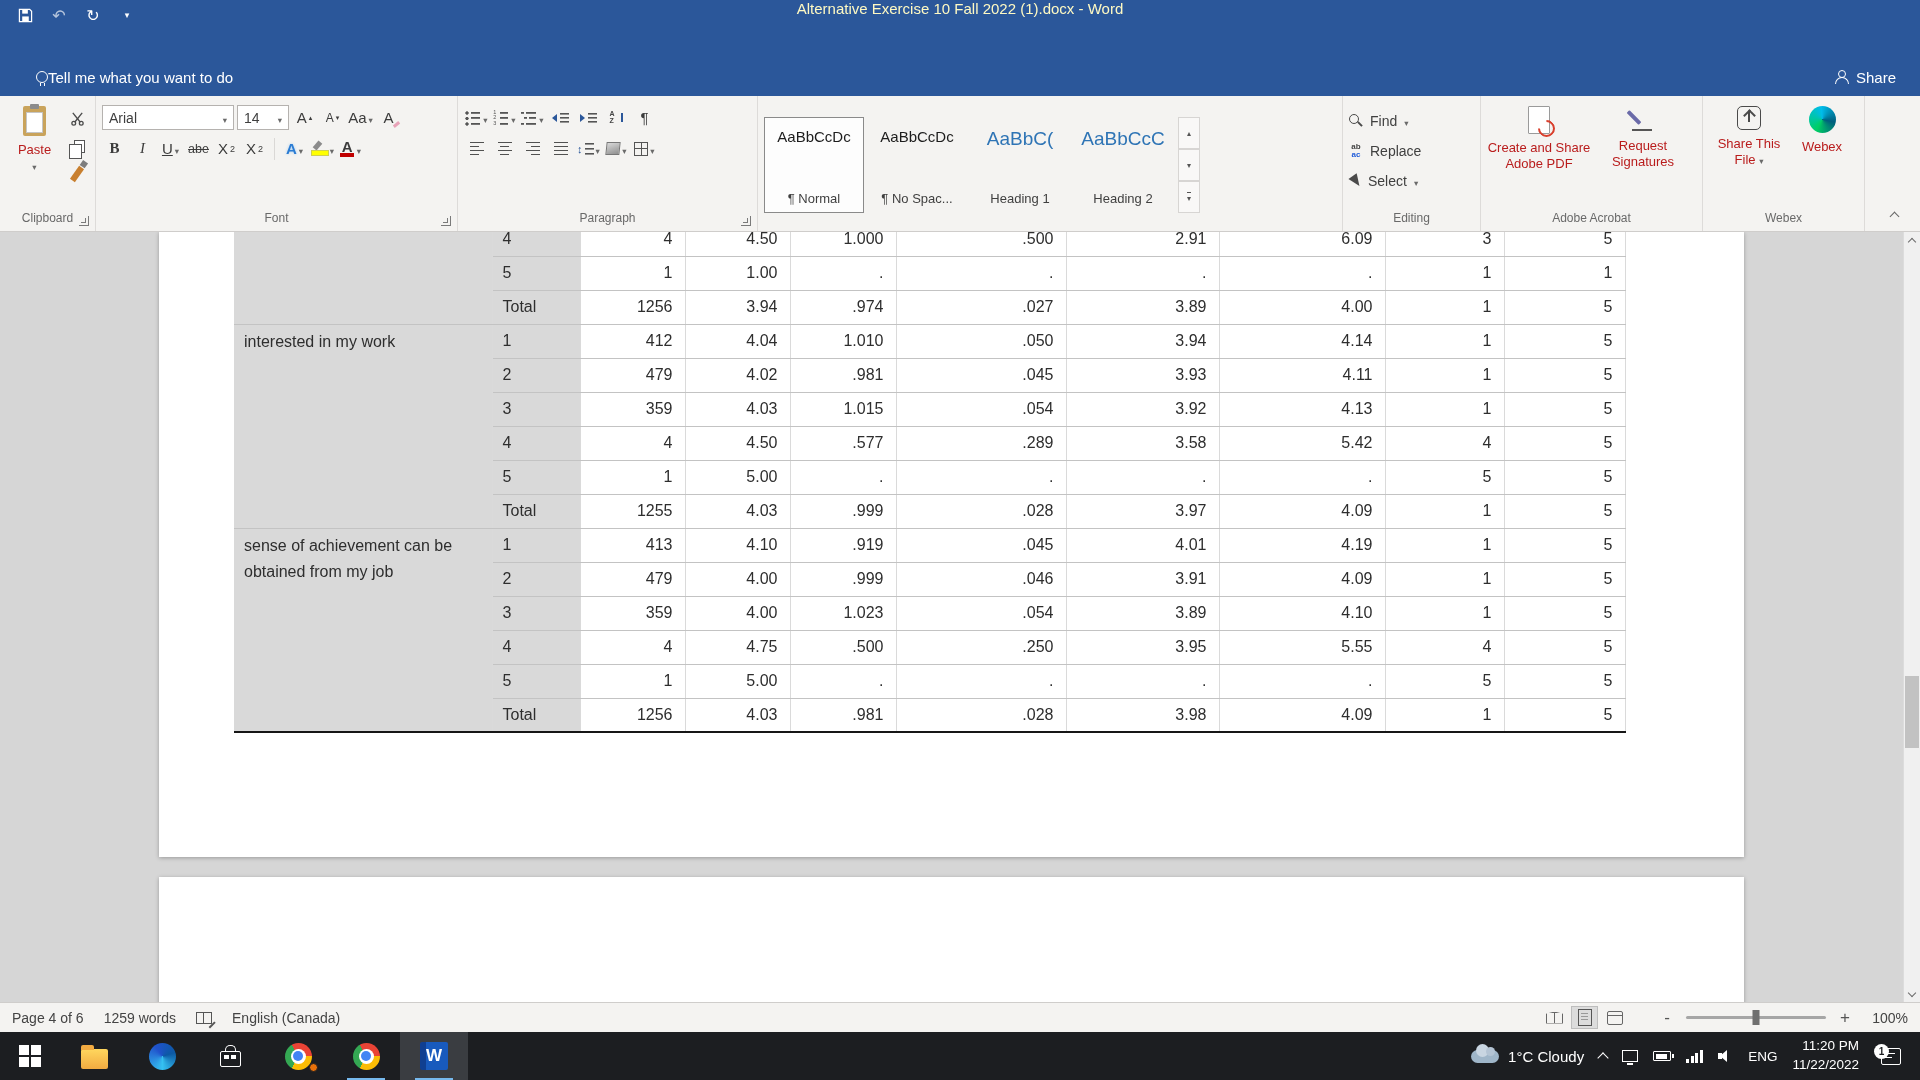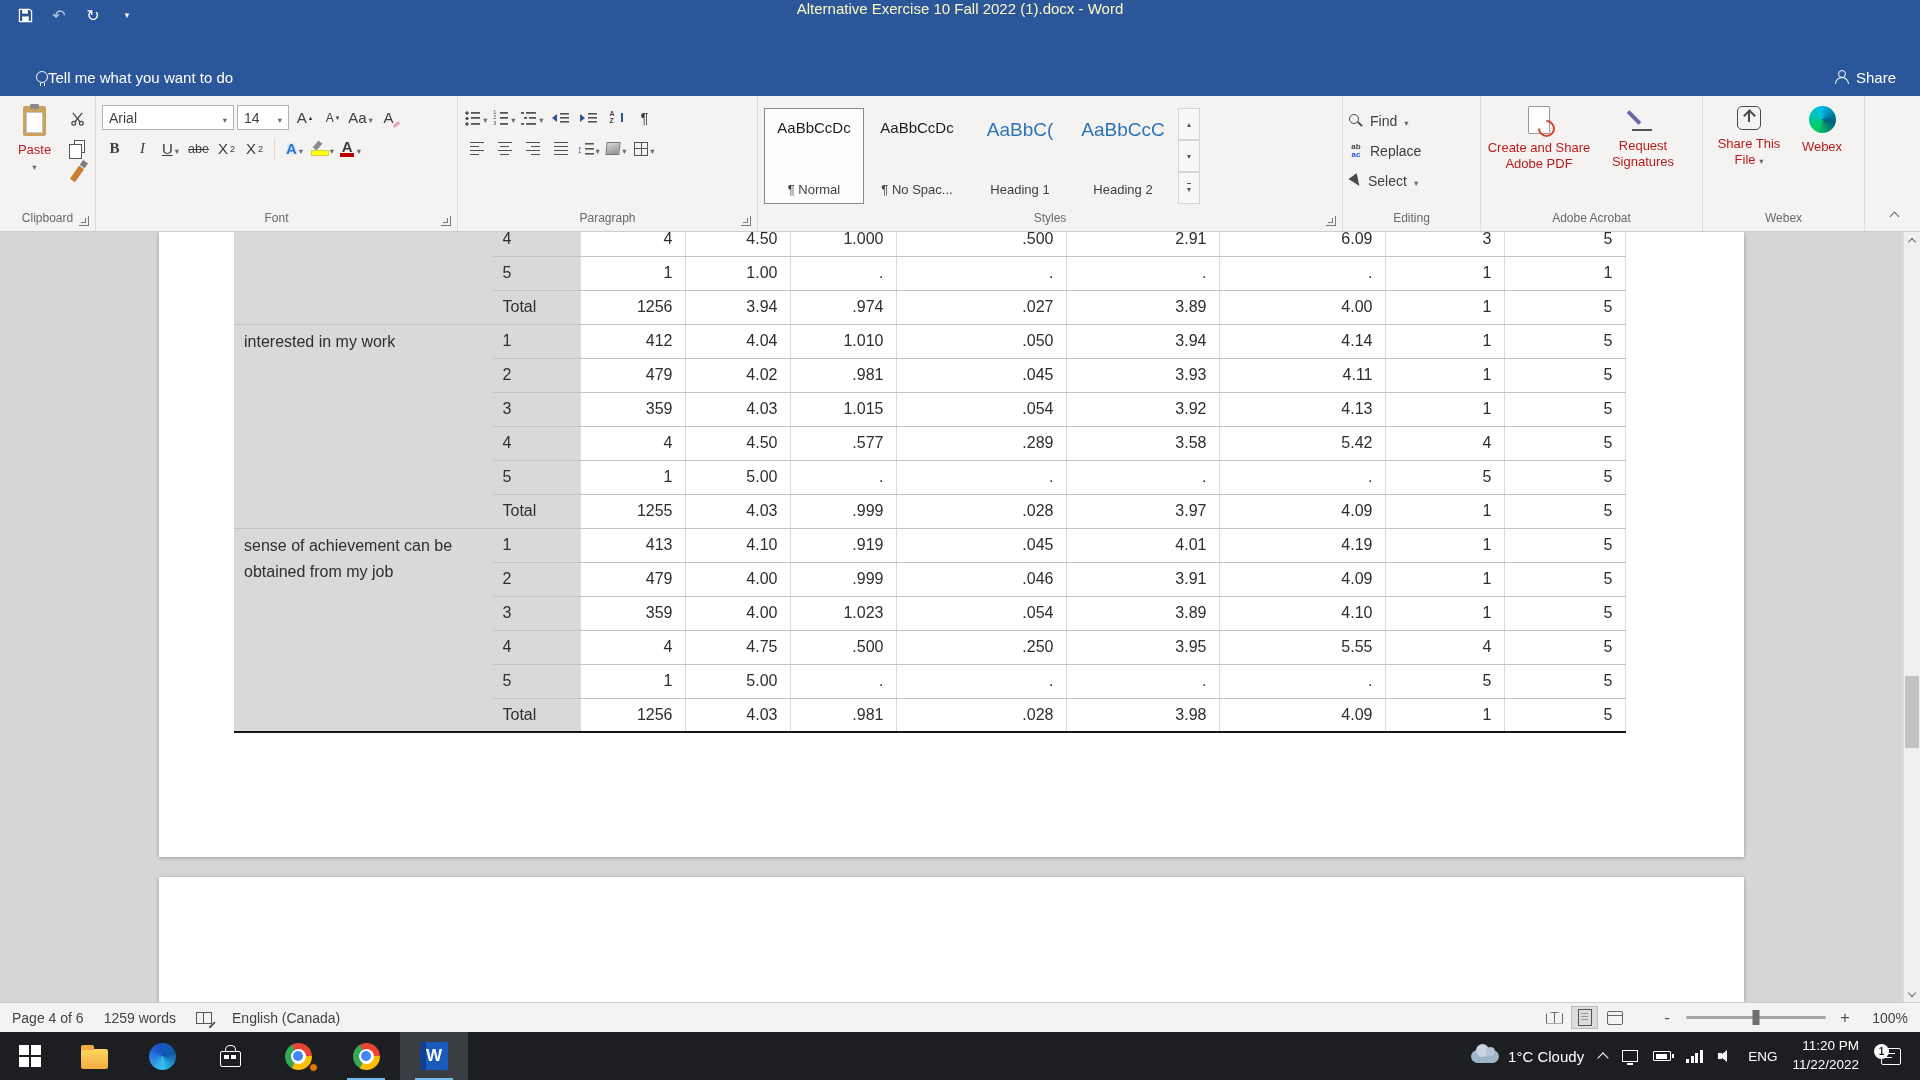--- a/index.html
+++ b/index.html
@@ -459,21 +459,20 @@
               <div class="sprev heading">AaBbCcC</div>
               <div class="sname">Heading 2</div>
             </div>
           </div>
         <div class="galarrows">
           <span class="ga ga1"></span>
           <span class="ga ga2"></span>
           <span class="ga ga3"></span>
         </div>
       </div>
-      <div class="rlabel"><span>Styles</span><span class="launcher"></span></div>
     </div>
 
     <div class="rgroup g-edit">
       <div class="rbody editbody">
         <div class="edrow">
             <span class="i-find"></span>
             <span>Find</span>
             <span class="tri"></span>
           </div>
         <div class="edrow">

